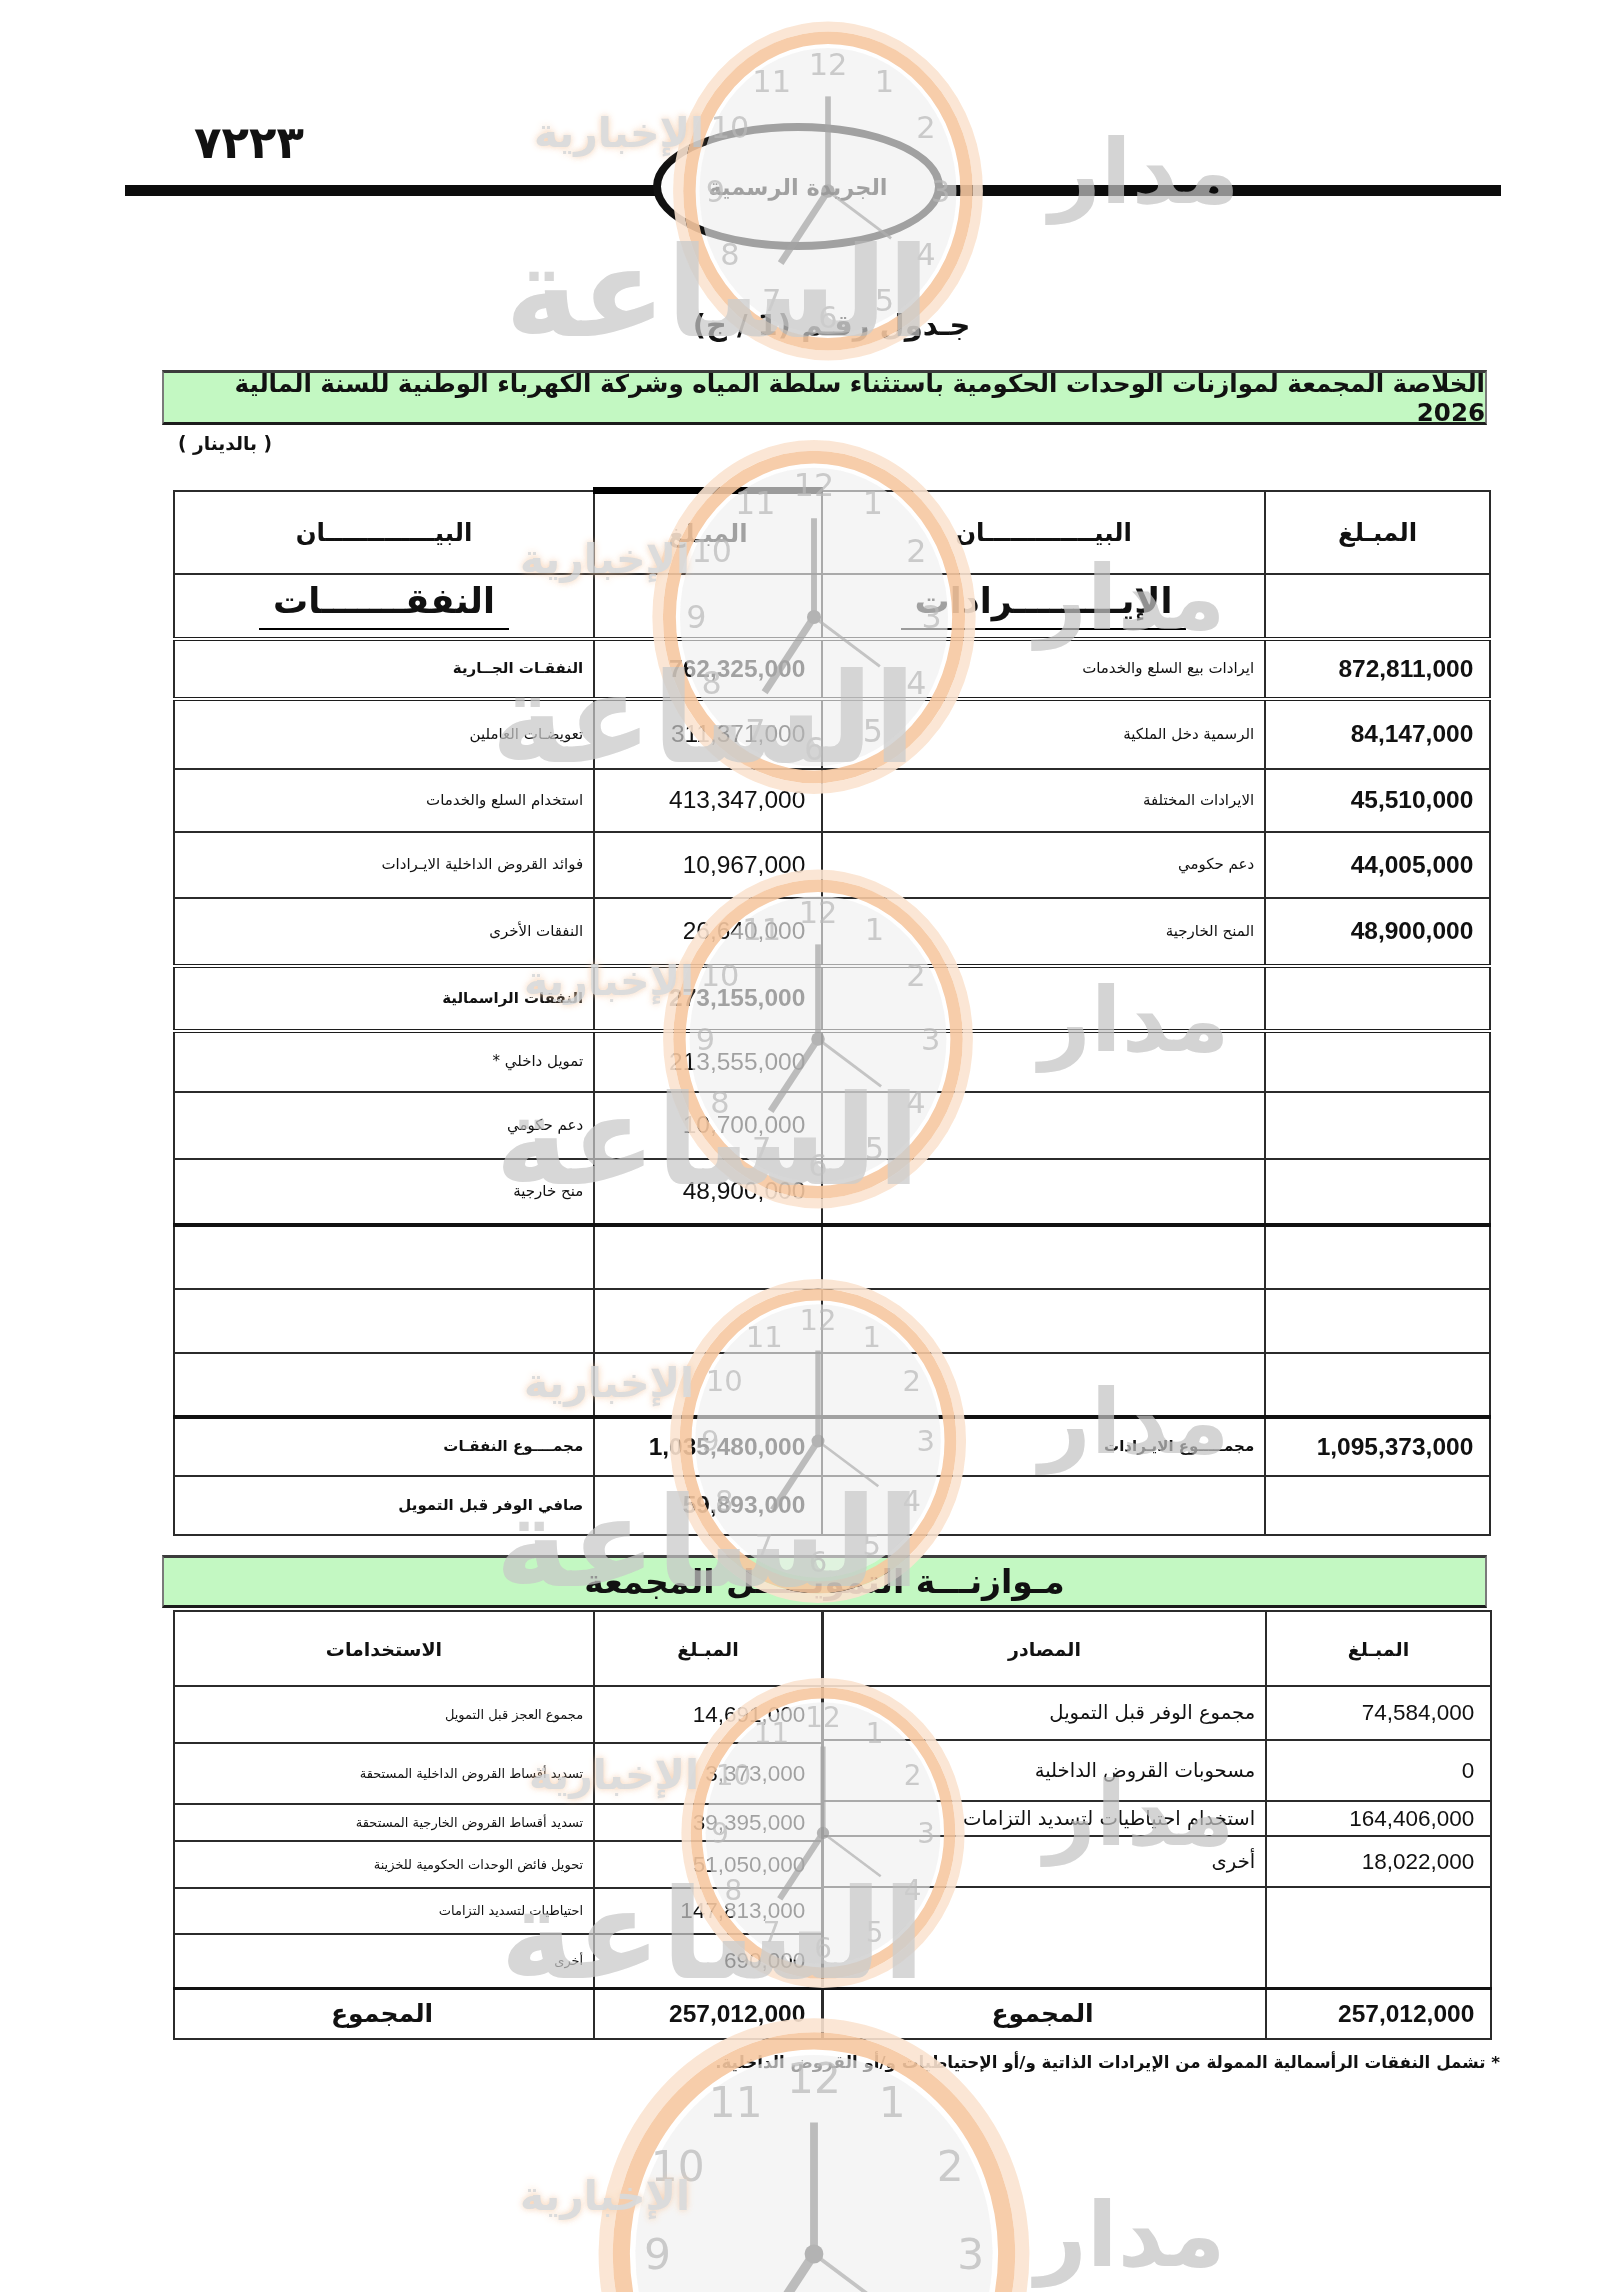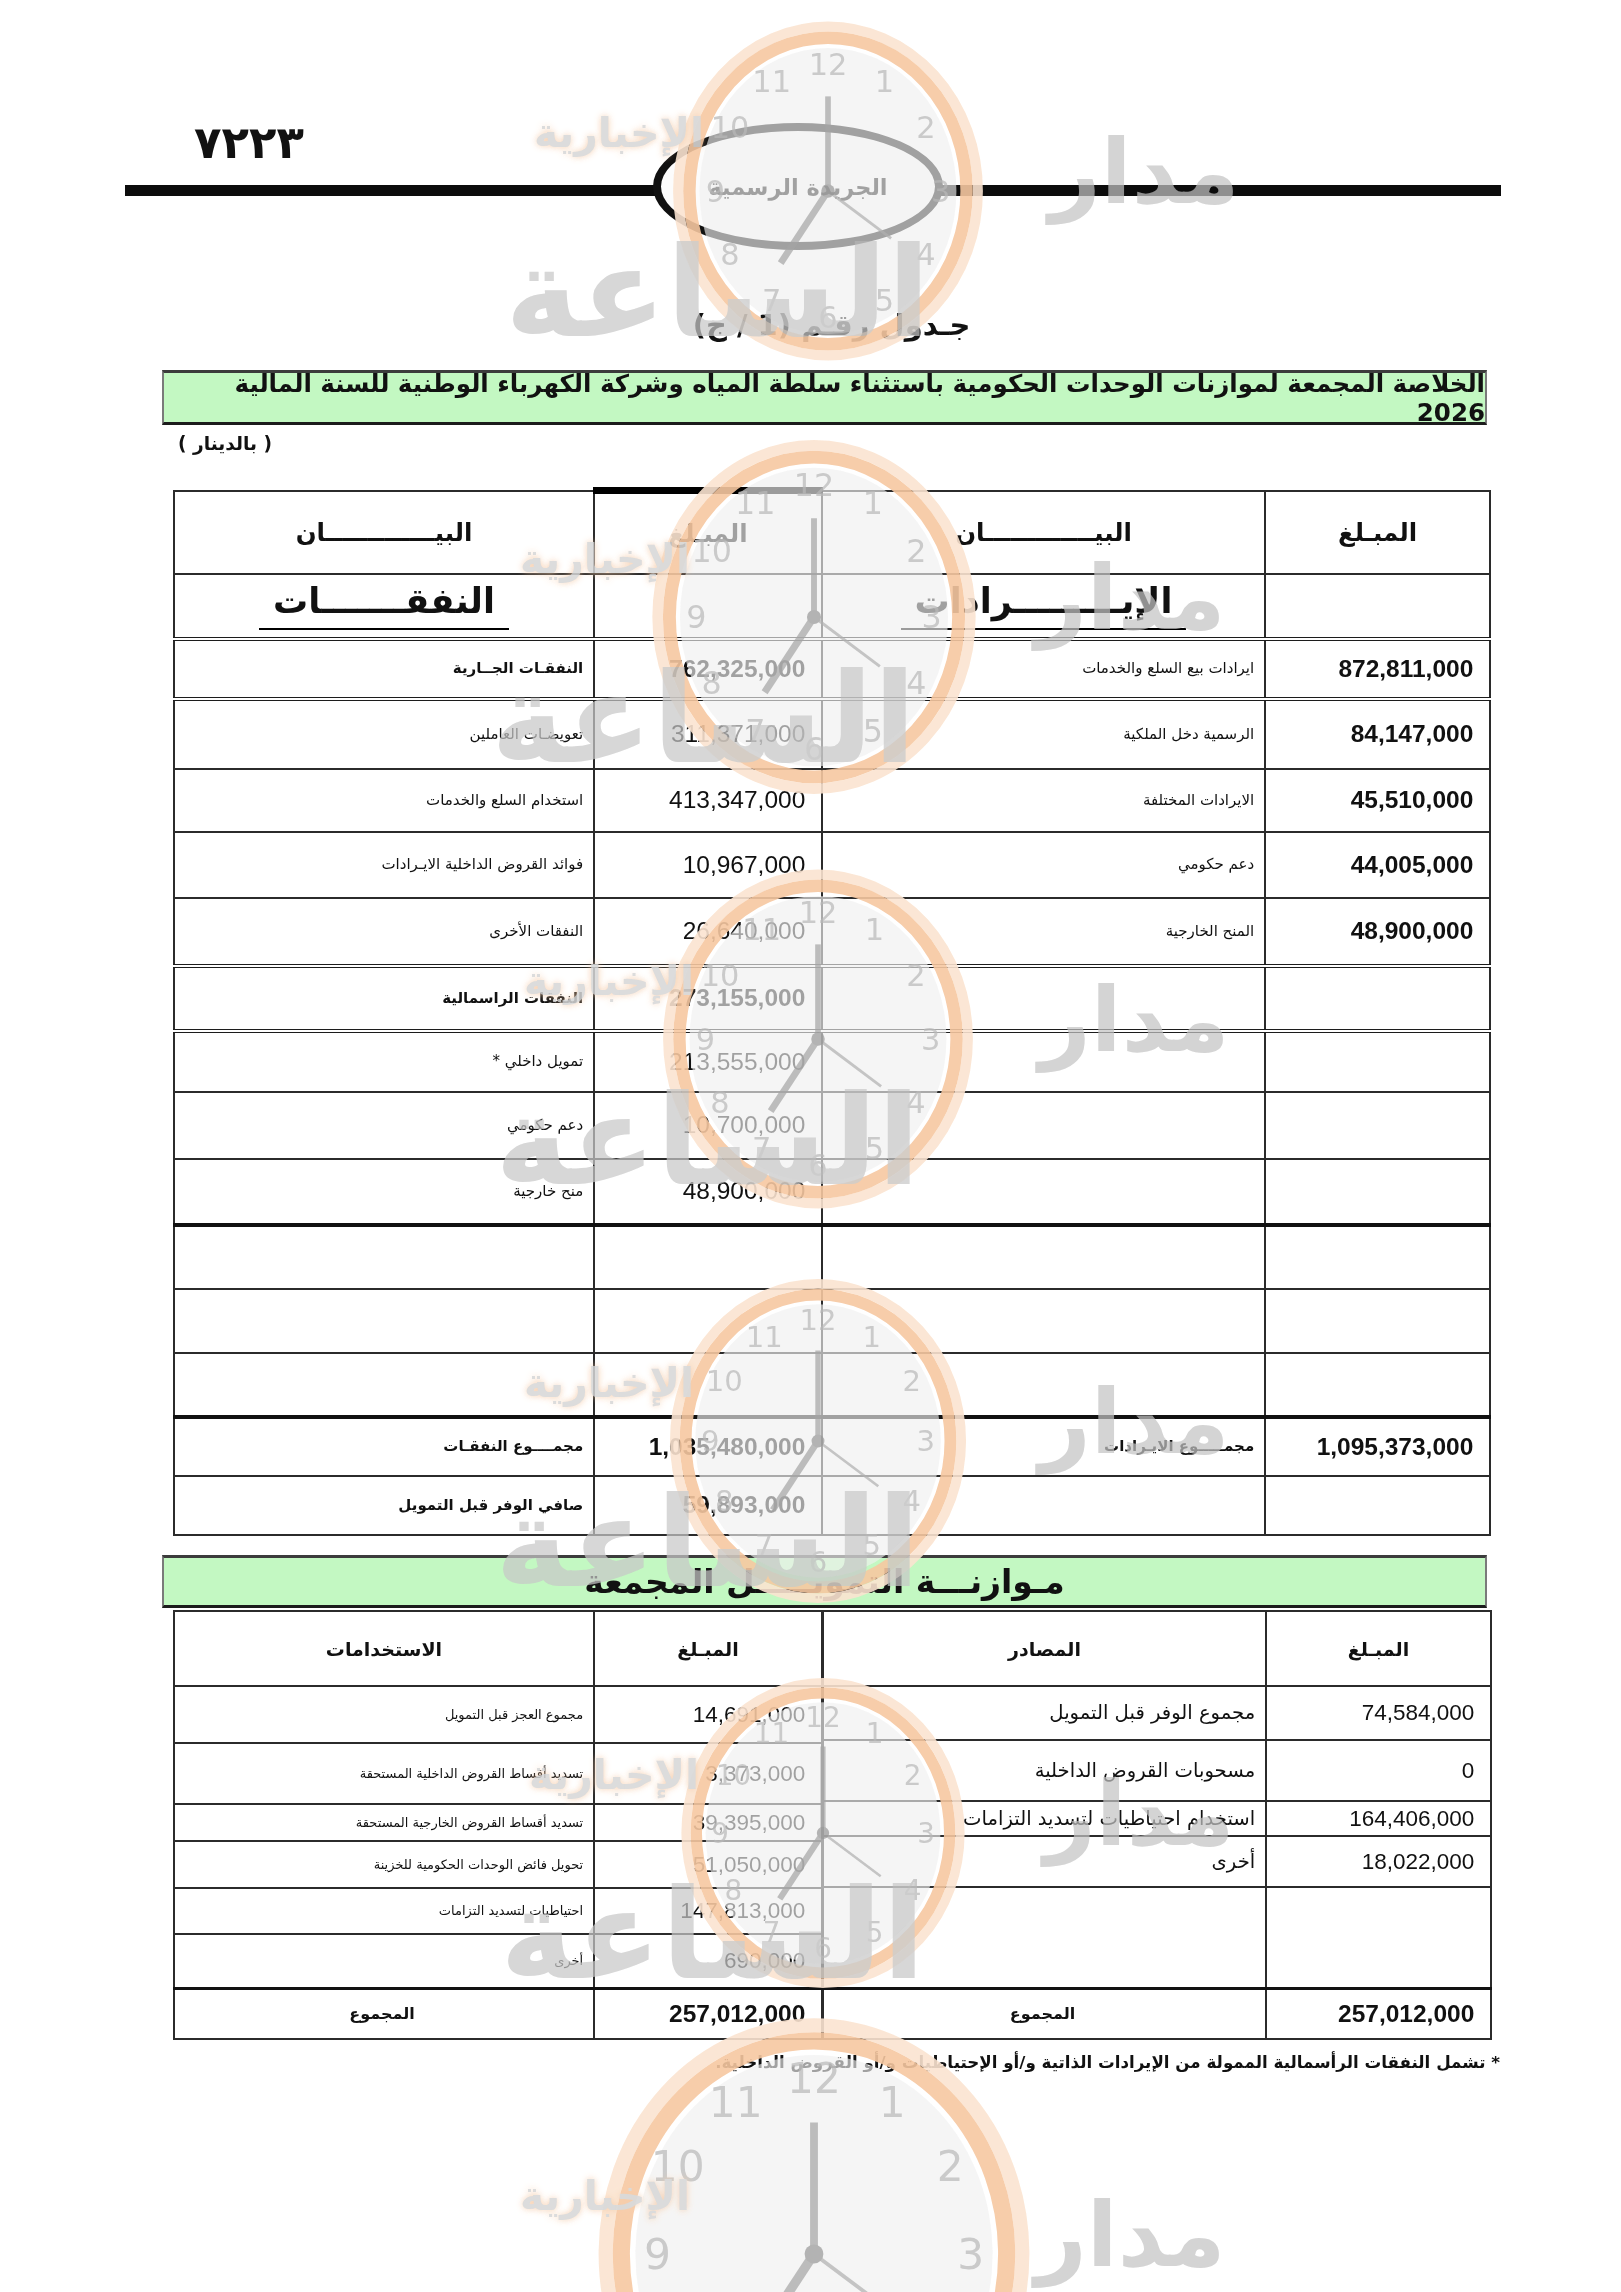--- a/index.html
+++ b/index.html
@@ -77,21 +77,21 @@
   .fin-half{box-sizing:border-box;}
   .fin-uses{width:649px;}
   .fin-sources{width:668px;}
   .fin-half table{width:100%;direction:rtl;}
   .fin-half th{font-size:19px;font-weight:bold;text-align:center;border-radius:16px;}
   .fin-half td.lbl{font-size:13px;line-height:1.2;}
   .fin-half td.amt{font-size:22.5px;}
   .fin-sources td.lbl{font-size:19.6px;}
   td.filler{border-bottom:none;}
   tr.total-row td{font-weight:bold;border-top:3.9px solid #111;}
-  tr.total-row td.lbl{font-size:16px;text-align:center;}
+  tr.total-row td.lbl{font-size:25px;text-align:center;}
   tr.total-row td.amt{font-size:24.5px;}
   
   .footnote{
     position:absolute;left:173px;top:2052px;width:1327px;
     text-align:right;direction:rtl;font-size:16.7px;font-weight:bold;
   }
   
   .wm-layer{position:absolute;inset:0;pointer-events:none;z-index:40;}
   .wm-group{
     position:absolute;width:0;height:0;

